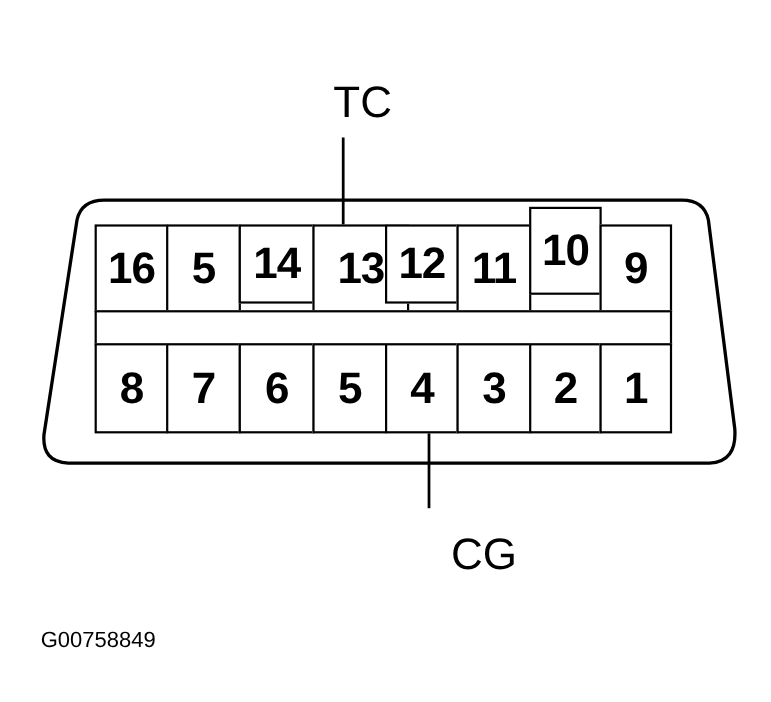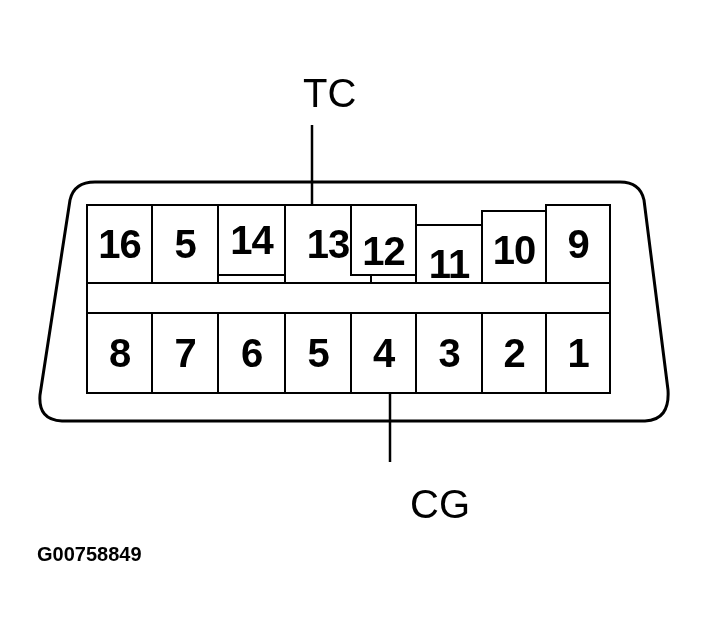--- a/index.html
+++ b/index.html
@@ -35,27 +35,27 @@
     </div>
   <div class="cell" style="left:151px;top:204px;width:68px;height:80px;">
       <span>5</span>
     </div>
   <div class="cell" style="left:217px;top:204px;width:69px;height:72px;">
       <span>14</span>
     </div>
   <div class="cell" style="left:284px;top:204px;width:88px;height:80px;justify-content:center;">
       <span>13</span>
     </div>
-  <div class="cell" style="left:350px;top:204px;width:67px;height:72px;align-items:flex-end;">
+  <div class="cell" style="left:350px;top:204px;width:67px;height:72px;">
       <span>12</span>
     </div>
-  <div class="cell" style="left:415px;top:204px;width:68px;height:80px;margin-top:20px;">
+  <div class="cell" style="left:415px;top:204px;width:68px;height:80px;">
       <span>11</span>
     </div>
-  <div class="cell" style="left:481px;top:210px;width:66px;height:80px;">
+  <div class="cell" style="left:481px;top:188px;width:66px;height:80px;">
       <span>10</span>
     </div>
   <div class="cell" style="left:545px;top:204px;width:66px;height:80px;">
       <span>9</span>
     </div>
 
   <div class="midbar" style="left:86px;top:282px;width:525px;height:32px;"></div>
 
   <div class="cell" style="left:86px;top:312px;width:67px;height:82px;">
       <span>8</span>
@@ -78,15 +78,15 @@
   <div class="cell" style="left:481px;top:312px;width:66px;height:82px;">
       <span>2</span>
     </div>
   <div class="cell" style="left:545px;top:312px;width:66px;height:82px;">
       <span>1</span>
     </div>
 
   <div class="label" style="left:290px;top:73px;margin-left:13px;">TC</div>
   <div class="label" style="left:364px;top:484px;margin-left:46px;">CG</div>
 
-  <div class="fig-id" style="left:37px;top:544px;font-weight:bold;">G00758849</div>
+  <div class="fig-id" style="left:37px;top:572px;">G00758849</div>
 
 </div>
 
 </body></html>

